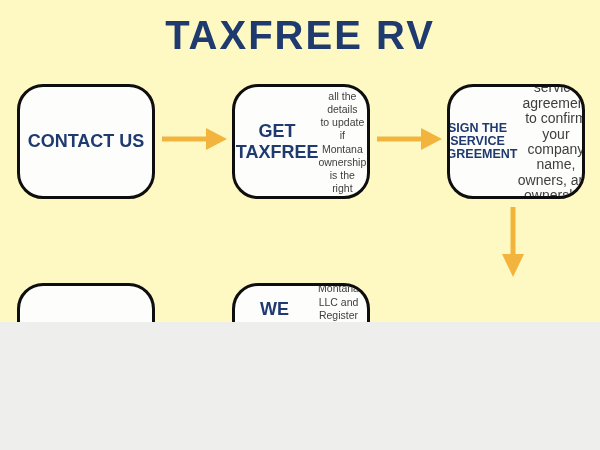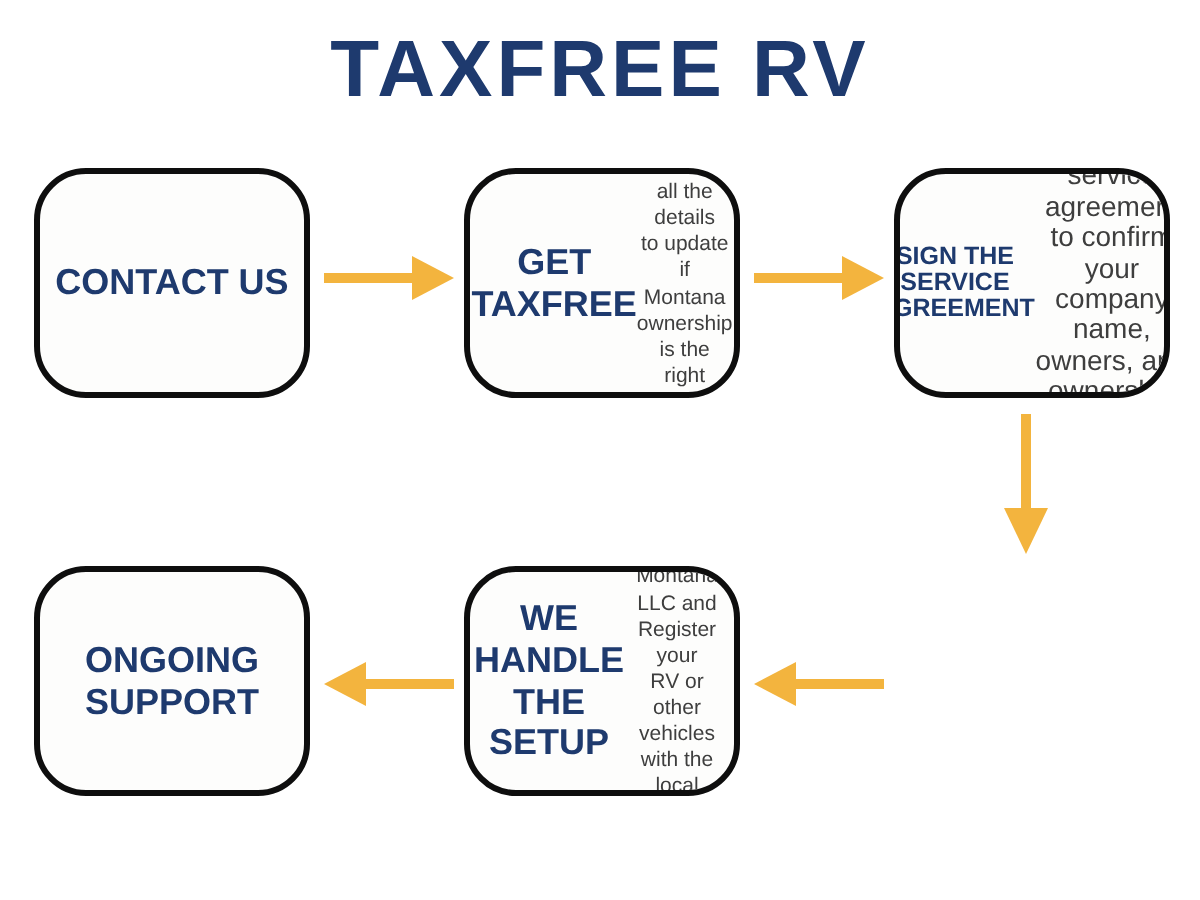--- a/index.html
+++ b/index.html
@@ -1,21 +1,21 @@
 <!DOCTYPE html>
 <html><head>
 <meta charset="utf-8">
 <style>
   html,body{margin:0;padding:0}
   body{
     width:600px;height:450px;
     background:#eeeeec;
     font-family:"Liberation Sans",sans-serif;
   }
-  .canvas{position:relative;width:600px;height:450px;background:#ffffff;overflow:hidden}
+  .canvas{position:relative;width:600px;height:322px;background:#fef9c3;overflow:hidden}
   .title{
     position:absolute;top:13px;left:0;width:600px;margin:0;
     text-align:center;font-size:40px;font-weight:700;letter-spacing:2px;
     color:#1e3a6e;line-height:1.1;
   }
   .step-box{
     position:absolute;width:138px;height:115px;box-sizing:border-box;
     background:#fdfdfc;border:3px solid #0e0e0e;border-radius:26px;
     display:flex;justify-content:center;align-items:center;
     text-align:center;padding:0 2px;overflow:hidden;

